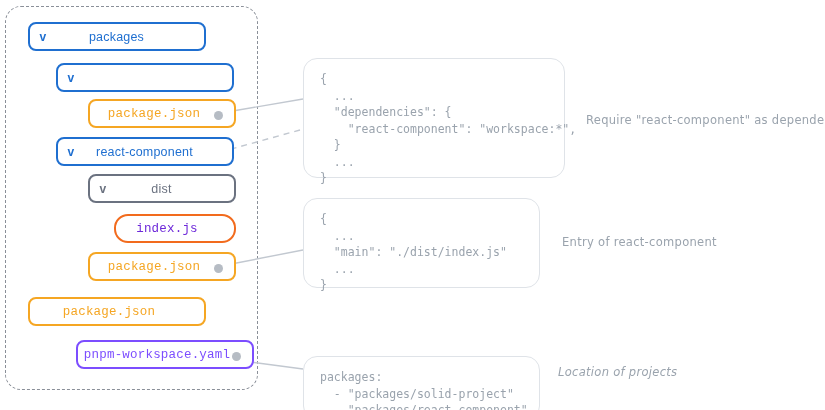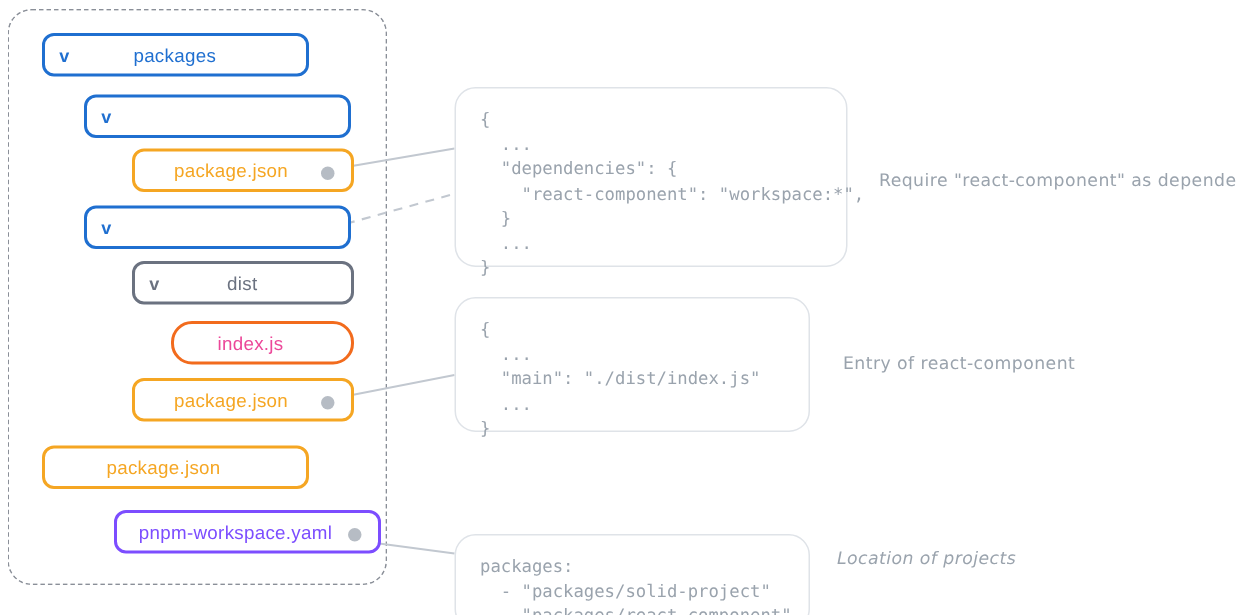--- a/index.html
+++ b/index.html
@@ -28,26 +28,26 @@
     font-size:12.5px;letter-spacing:.2px;
   }
   .node .chev{
     width:26px;flex:0 0 26px;text-align:center;
     font-size:12px;line-height:1;font-weight:700;
   }
   .node .nlabel{
     flex:1 1 auto;text-align:center;padding-right:27px;
     white-space:nowrap;overflow:hidden;
   }
-  .node.no-chev .nlabel{padding-right:16px;padding-left:0;}
+  .node.no-chev .nlabel{padding-right:16px;padding-left:0;font-family:Liberation Mono, monospace;}
   
   .c-blue{border-color:#1f6fd0;color:#1f6fd0;}
   .c-gray{border-color:#6b7280;color:#6b7280;}
   .c-amber{border-color:#f5a623;color:#f5a623;}
-  .c-orange{border-color:#f26b1d;color:#ec4899;border-radius:14px;}
+  .c-orange{border-color:#f26b1d;color:#6d28d9;border-radius:14px;}
   .c-purple{border-color:#7c4dff;color:#7c4dff;}
 
   
   .anchor-dot{
     position:absolute;width:9px;height:9px;border-radius:50%;
     background:#b6bcc4;
   }
 
   
   .panel{
@@ -100,20 +100,21 @@
       </div>
       <div class="node c-blue" style="left: 56px; top: 63px; width: 178px;">
         <span class="chev">v</span>
       </div>
       <div class="node c-amber no-chev" style="left: 88px; top: 99px; width: 148px;">
         <span class="nlabel">package.json</span>
         <span class="anchor-dot" style="right: 11px; top: 10px;"></span>
       </div>
       <div class="node c-blue" style="left: 56px; top: 137px; width: 178px;">
         <span class="chev">v</span>
+        <span class="nlabel">react-component</span>
       </div>
       <div class="node c-gray" style="left: 88px; top: 174px; width: 148px;">
         <span class="chev">v</span>
         <span class="nlabel">dist</span>
       </div>
       <div class="node c-orange no-chev" style="left: 114px; top: 214px; width: 122px;">
         <span class="nlabel">index.js</span>
       </div>
       <div class="node c-amber no-chev" style="left: 88px; top: 252px; width: 148px;">
         <span class="nlabel">package.json</span>

